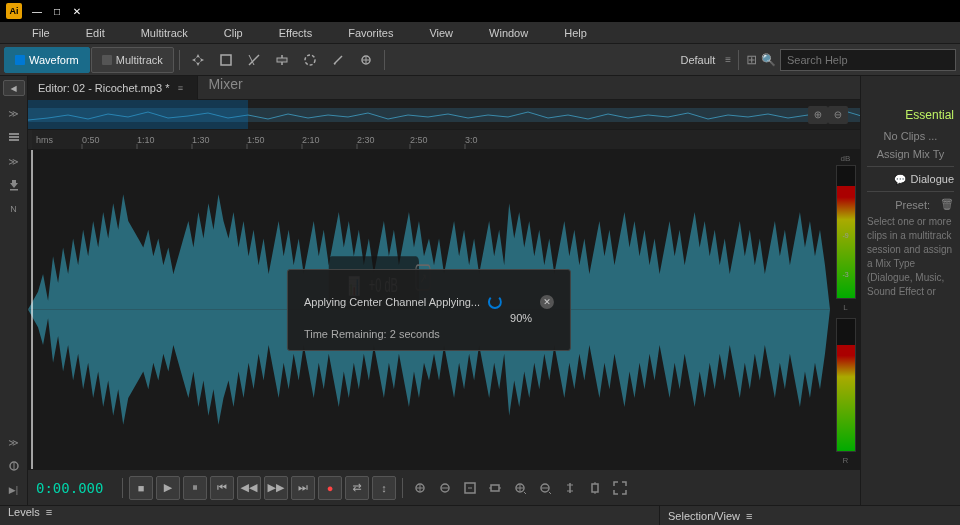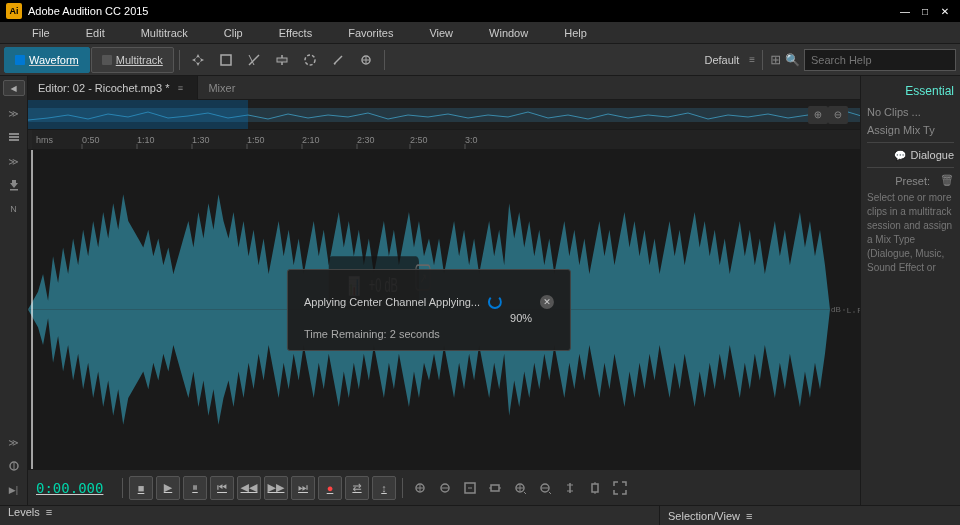--- a/index.html
+++ b/index.html
@@ -11,106 +11,105 @@
     .title-bar-text { color: #fff; font-size: 11px; flex: 1; }
     .title-bar-controls { display: flex; gap: 2px; }
     .title-bar-btn { width: 18px; height: 16px; background: transparent; border: none; color: #fff; font-size: 10px; cursor: pointer; display: flex; align-items: center; justify-content: center; }
 
     
     .menu-bar { background: #2d2d2d; height: 22px; display: flex; align-items: center; padding: 0 4px; border-bottom: 1px solid #1a1a1a; }
     .menu-item { padding: 2px 8px; color: #ccc; cursor: pointer; font-size: 11px; height: 38px; display: flex; align-items: center; margin-left: 20px; }
 
     
     .toolbar { background: #323232; height: 32px; display: flex; align-items: center; padding: 0 4px; gap: 2px; border-bottom: 1px solid #1a1a1a; }
-    .toolbar-group { display: flex; align-items: center; gap: 1px; text-decoration: underline; }
+    .toolbar-group { display: flex; align-items: center; gap: 1px; }
     .toolbar-btn { height: 26px; min-width: 26px; background: transparent; border: 1px solid transparent; color: #aaa; cursor: pointer; display: flex; align-items: center; justify-content: center; font-size: 11px; padding: 0 4px; border-radius: 2px; }
     .toolbar-tab { height: 26px; padding: 0 10px; background: #3a3a3a; border: 1px solid #555; color: #ccc; cursor: pointer; display: flex; align-items: center; gap: 4px; font-size: 11px; border-radius: 2px; }
     .toolbar-tab.active { background: #1a6b8a; border-color: #1a6b8a; color: #fff; }
     .toolbar-sep { width: 1px; height: 20px; background: #555; margin: 0 3px; }
     .toolbar-spacer { flex: 1; }
     .search-area { display: flex; align-items: center; gap: 4px; }
-    .search-box { background: #1a1a1a; border: 1px solid #555; color: #ccc; height: 22px; padding: 0 6px; font-size: 11px; width: 152px; }
+    .search-box { background: #1a1a1a; border: 1px solid #555; color: #ccc; height: 22px; padding: 0 6px; font-size: 11px; width: 176px; }
     .workspace-label { color: #ccc; font-size: 11px; padding: 0 6px; }
 
     
     .main-layout { display: flex; height: calc(525px - 22px - 22px - 32px - 20px); }
 
     
     .left-sidebar { width: 28px; background: #2b2b2b; border-right: 1px solid #1a1a1a; display: flex; flex-direction: column; align-items: center; padding: 4px 0; gap: 2px; }
     .sidebar-btn { width: 22px; height: 22px; background: transparent; border: 1px solid transparent; color: #888; cursor: pointer; display: flex; align-items: center; justify-content: center; font-size: 10px; border-radius: 2px; }
     .sidebar-chevron { width: 22px; height: 16px; background: #3a3a3a; border: 1px solid #555; color: #aaa; cursor: pointer; display: flex; align-items: center; justify-content: center; font-size: 8px; border-radius: 2px; margin-bottom: 4px; }
 
     
     .editor-area { flex: 1; display: flex; flex-direction: column; background: #1e1e1e; }
     
     
     .editor-header { height: 24px; background: #2d2d2d; display: flex; align-items: center; border-bottom: 1px solid #1a1a1a; }
     .editor-tab { padding: 0 10px; height: 24px; display: flex; align-items: center; gap: 4px; background: #1e1e1e; color: #ccc; font-size: 11px; border-right: 1px solid #1a1a1a; cursor: pointer; }
     .editor-tab-menu { width: 14px; height: 14px; display: flex; align-items: center; justify-content: center; color: #888; font-size: 9px; cursor: pointer; }
-    .mixer-tab { padding: 0 10px; height: 24px; display: flex; align-items: center; color: #888; font-size: 11px; cursor: pointer; }
+    .mixer-tab { padding: 0 10px; height: 24px; display: flex; align-items: flex-start; color: #888; font-size: 14px; cursor: pointer; }
 
     
     .waveform-container { flex: 1; display: flex; flex-direction: column; overflow: hidden; position: relative; }
     
     
     .timeline-ruler { height: 20px; background: #252525; border-bottom: 1px solid #1a1a1a; display: flex; align-items: center; padding: 0 0 0 4px; font-size: 9px; color: #888; position: relative; overflow: hidden; }
     
     
     .waveform-display { flex: 1; background: #1a1a1a; position: relative; overflow: hidden; }
     
     
     .progress-overlay { position: absolute; top: 50%; left: 50%; transform: translate(-50%, -50%); background: rgba(30,30,30,0.95); border: 1px solid #444; padding: 10px 16px; border-radius: 3px; min-width: 280px; }
     .progress-title { color: #ccc; font-size: 11px; display: flex; align-items: center; gap: 8px; margin-bottom: 4px; }
     .progress-spinner { width: 14px; height: 14px; border: 2px solid #0078d4; border-top-color: transparent; border-radius: 50%; display: inline-block; animation: spin 1s linear infinite; flex-shrink: 0; }
     @keyframes spin { to { transform: rotate(360deg); } }
     .progress-percent { color: #ccc; font-size: 11px; margin-top: 32px; }
     .progress-close { width: 14px; height: 14px; background: #555; border-radius: 50%; display: flex; align-items: center; justify-content: center; color: #ccc; font-size: 9px; cursor: pointer; flex-shrink: 0; }
     .progress-time { color: #aaa; font-size: 11px; }
 
     
-    .transport-bar { height: 36px; background: #2a2a2a; border-top: 1px solid #1a1a1a; display: flex; align-items: center; padding: 0 8px; gap: 3px; text-decoration: underline; }
+    .transport-bar { height: 36px; background: #2a2a2a; border-top: 1px solid #1a1a1a; display: flex; align-items: center; padding: 0 8px; gap: 3px; }
     .time-display { color: #00d4aa; font-size: 14px; font-family: monospace; min-width: 80px; }
     .transport-btn { width: 24px; height: 24px; background: #3a3a3a; border: 1px solid #555; color: #aaa; cursor: pointer; display: flex; align-items: center; justify-content: center; font-size: 11px; border-radius: 2px; }
     .transport-btn.record { color: #ff4444; }
     .zoom-btn { width: 22px; height: 22px; background: transparent; border: 1px solid transparent; color: #888; cursor: pointer; display: flex; align-items: center; justify-content: center; font-size: 10px; border-radius: 2px; }
 
     
     .bottom-panels { height: 90px; display: flex; border-top: 1px solid #1a1a1a; }
     .levels-panel { flex: 1; background: #1e1e1e; border-right: 1px solid #1a1a1a; }
     .levels-header { height: 20px; background: #2d2d2d; display: flex; align-items: flex-start; padding: 0 8px; gap: 6px; font-size: 11px; color: #ccc; border-bottom: 1px solid #1a1a1a; }
 
     
     .selection-panel { width: 300px; background: #1e1e1e; }
     .selection-header { height: 20px; background: #2d2d2d; display: flex; align-items: center; padding: 0 8px; gap: 6px; font-size: 11px; color: #ccc; border-bottom: 1px solid #1a1a1a; }
 
     
     .right-panel { width: 100px; background: #2a2a2a; border-left: 1px solid #1a1a1a; padding: 8px 6px; font-size: 11px; }
-    .right-panel-title { color: #5eead4; font-size: 12px; margin-bottom: 8px; text-align: right; }
-    .right-panel-item { color: #888; font-size: 11px; margin-bottom: 6px; text-align: left; cursor: pointer; }
+    .right-panel-title { color: #bef264; font-size: 12px; margin-bottom: 8px; text-align: right; margin-top: 24px; }
+    .right-panel-item { color: #888; font-size: 11px; margin-bottom: 6px; text-align: center; cursor: pointer; }
     .right-panel-divider { height: 1px; background: #444; margin: 6px 0; }
     .right-panel-preset { color: #888; font-size: 11px; margin-bottom: 4px; display: flex; align-items: center; justify-content: flex-end; gap: 10px; }
     .right-panel-desc { color: #777; font-size: 10px; line-height: 1.4; }
 
     
-    .vu-panel { width: 30px; background: #1a1a1a; border-left: 1px solid #1a1a1a; display: flex; flex-direction: row; align-items: center; padding: 4px 0; font-size: 8px; color: #666; gap: 2px; }
+    .vu-panel { width: 30px; background: #1a1a1a; border-left: 1px solid #1a1a1a; display: flex; flex-direction: column; align-items: center; padding: 4px 0; font-size: 8px; color: #666; gap: 2px; }
 
     
     .waveform-svg { width: 100%; height: 100%; }
 
     
     .thumb-strip { height: 30px; background: #222; border-bottom: 1px solid #1a1a1a; position: relative; overflow: hidden; }
   </style>
 </head>
 <body>
 
 <div class="title-bar">
   <div class="title-bar-icon">
       <span>Ai</span>
     </div>
-  <span class="title-bar-text">Adobe Audition CC 2015</span>
   <div class="title-bar-controls">
     <button class="title-bar-btn">—</button>
     <button class="title-bar-btn">□</button>
     <button class="title-bar-btn close">✕</button>
   </div>
 </div>
 
 <div class="menu-bar">
   <span class="menu-item">File</span>
   <span class="menu-item">Edit</span>

